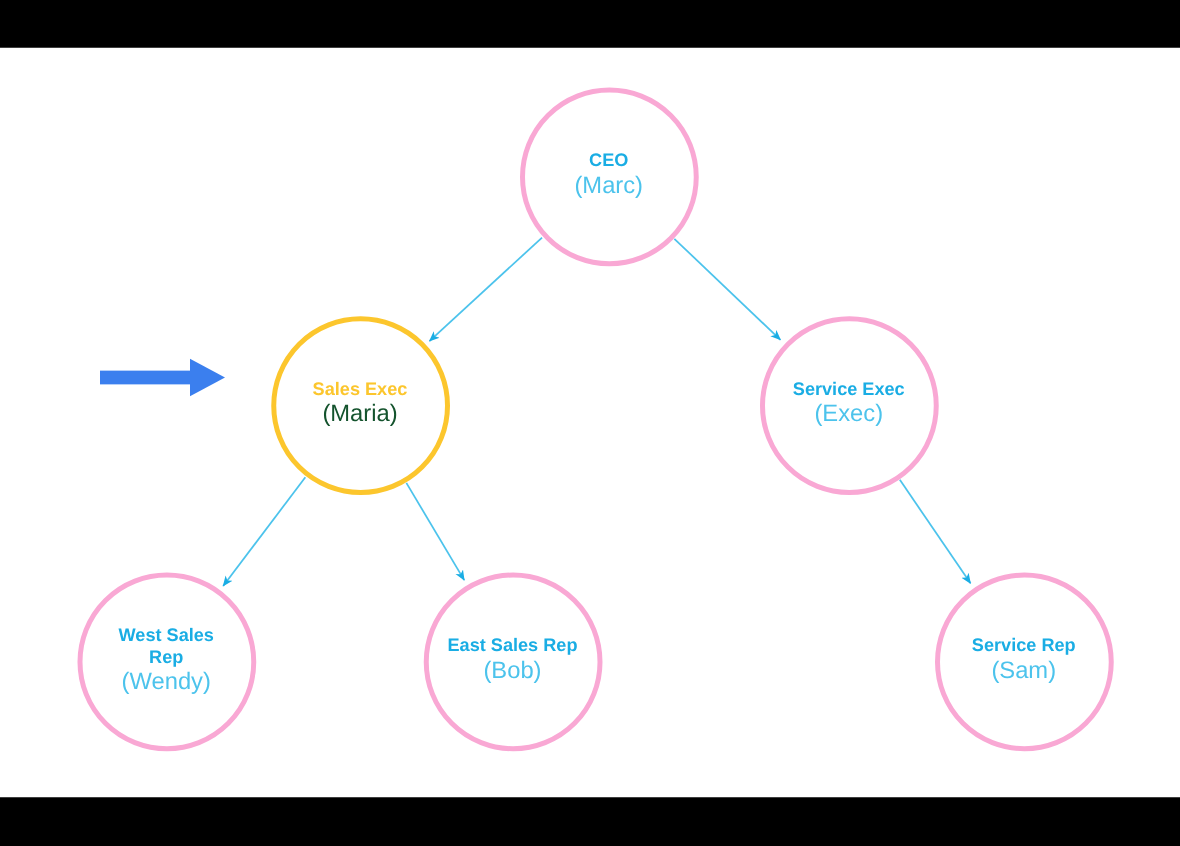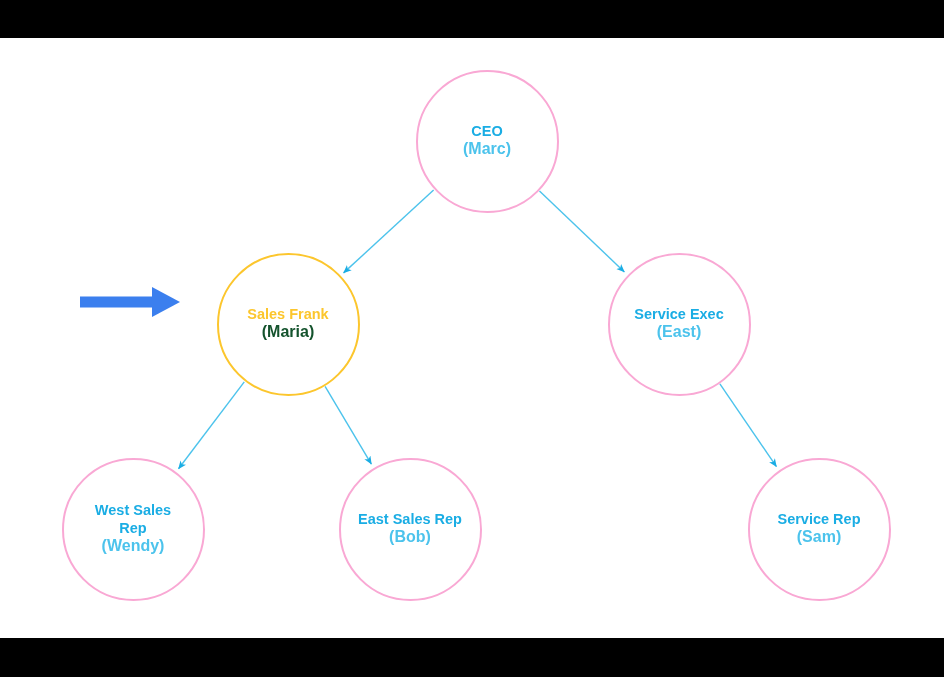--- a/index.html
+++ b/index.html
@@ -46,21 +46,21 @@
     height: 600px;
     z-index: 2;
   }
 
   .node {
     position: absolute;
     width: 143px;
     height: 143px;
     border-radius: 50%;
     background: #ffffff;
-    border: 2px solid #f9a8d4;
+    border: 4px solid #f9a8d4;
     box-sizing: border-box;
     display: flex;
     flex-direction: column;
     align-items: center;
     justify-content: center;
     z-index: 3;
     line-height: 1.18;
     text-align: center;
   }
   .node.highlight {
@@ -69,22 +69,22 @@
   .node-role {
     font-size: 14.5px;
     font-weight: bold;
     color: #1aade4;
     max-width: 104px;
   }
   .node.highlight .node-role {
     color: #fcc62d;
   }
   .node-person {
-    font-size: 16px;
-    font-weight: bold;
+    font-size: 19px;
+    font-weight: normal;
     color: #4cc3ec;
     max-width: 118px;
   }
   .node.highlight .node-person {
     color: #14532d;
   }
 
   #pointer-arrow {
     position: absolute;
     z-index: 4;
@@ -111,27 +111,27 @@
           <line x1="719.89" y1="345.87" x2="776.42" y2="428.65" stroke="#4cc3ec" stroke-width="1.4" marker-end="url(#arrowhead)"></line>
         </g>
     </svg>
 
     <div class="node" id="node-ceo" style="left: 415.5px; top: 31.5px; width: 143px; height: 143px;">
       <div class="node-role">CEO</div>
       <div class="node-person">(Marc)</div>
     </div>
 
     <div class="node highlight" id="node-sales-exec" style="left: 216.5px; top: 214.5px; width: 143px; height: 143px;">
-      <div class="node-role">Sales Frank</div>
+      <div class="node-role">Sales Exec</div>
       <div class="node-person">(Maria)</div>
     </div>
 
     <div class="node" id="node-service-exec" style="left: 607.5px; top: 214.5px; width: 143px; height: 143px;">
       <div class="node-role">Service Exec</div>
-      <div class="node-person">(East)</div>
+      <div class="node-person">(Exec)</div>
     </div>
 
     <div class="node" id="node-east-sales-rep" style="left: 338.5px; top: 419.5px; width: 143px; height: 143px;">
       <div class="node-role">East Sales Rep</div>
       <div class="node-person">(Bob)</div>
     </div>
 
     <div class="node" id="node-west-sales-rep" style="left: 61.5px; top: 419.5px; width: 143px; height: 143px;">
       <div class="node-role">West Sales Rep</div>
       <div class="node-person">(Wendy)</div>

